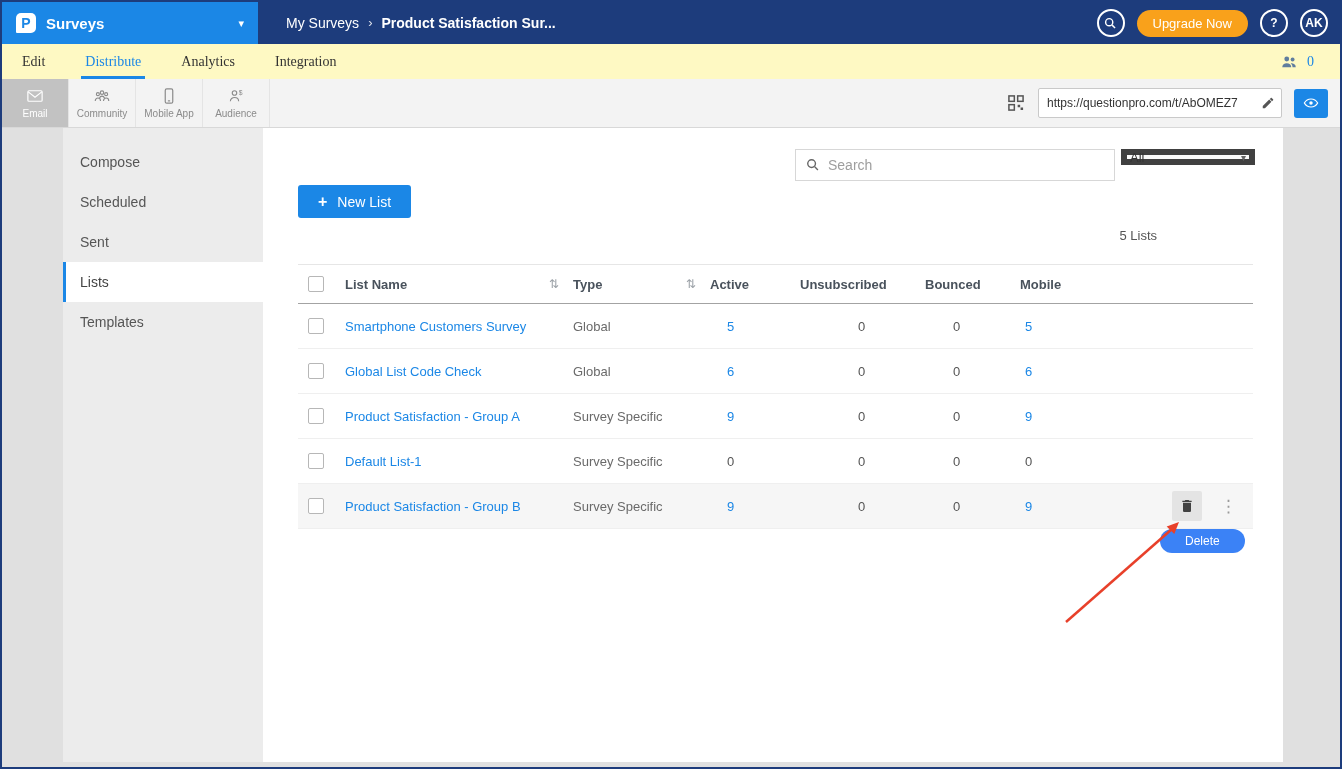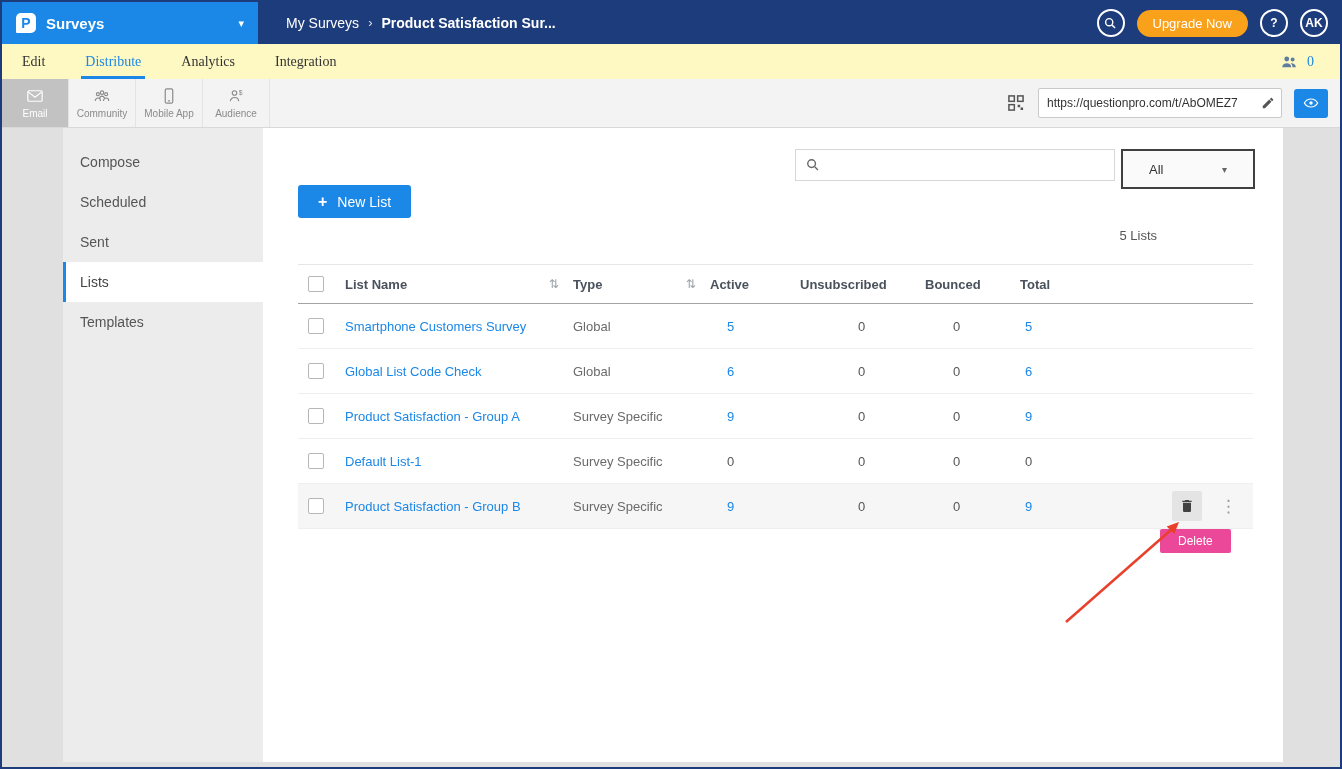--- a/index.html
+++ b/index.html
@@ -62,22 +62,22 @@
                color: #555; cursor: pointer; }
   .side-item.active { background: #fff; border-left: 3px solid #1b87e6; padding-left: 14px; color: #444; }
 
   .panel { position: absolute; left: 261px; right: 57px; top: 0; bottom: 5px; background: #fff; }
 
   .panel-search { position: absolute; top: 21px; right: 28px; display: flex; gap: 6px; }
   .search-box { display: flex; align-items: center; width: 320px; height: 32px; border: 1px solid #d7d7d7;
                 background: #fff; padding: 0 10px; gap: 8px; }
   .search-input { border: none; outline: none; flex: 1; font-size: 14px; color: #333; font-family: inherit; }
   .search-input::placeholder { color: #9e9e9e; }
-  .filter { display: flex; align-items: center; justify-content: space-between; width: 134px; height: 40px;
-            border: 2px solid #404040; background: #fafafa; padding: 0 26px; font-size: 13px; color: #333;
+  .filter { display: flex; align-items: center; justify-content: space-between; width: 134px; height: 16px;
+            border: 6px solid #404040; background: #fafafa; padding: 0 3px; font-size: 13px; color: #333;
             cursor: pointer; }
   .filter-caret { color: #666; font-size: 10px; }
 
   .new-list { position: absolute; left: 35px; top: 57px; height: 33px; padding: 0 20px; background: #1b87e6;
               color: #fff; border: none; border-radius: 3px; font-size: 14px; display: flex;
               align-items: center; gap: 10px; cursor: pointer; font-family: inherit; }
   .plus { font-size: 16px; font-weight: bold; }
 
   .count { position: absolute; top: 100px; right: 126px; font-size: 13px; color: #555; }
 
@@ -98,22 +98,22 @@
   .c-active { padding-left: 17px; }
   .c-unsub { padding-left: 58px; }
   .c-bounced { padding-left: 28px; }
   .c-total { padding-left: 5px; }
   .trow.hovered { background: #f6f6f6; }
   .actions { display: flex; align-items: center; justify-content: flex-end; gap: 18px; padding-right: 16px; }
   .trash-btn { width: 30px; height: 30px; background: #e4e4e4; border: none; border-radius: 2px;
                display: flex; align-items: center; justify-content: center; cursor: pointer; }
   .kebab { color: #9a9a9a; font-size: 17px; cursor: pointer; line-height: 1; }
 
-  .tooltip { position: absolute; left: 1158px; top: 527px; background: #ec4899; color: #fff;
-             font-size: 12px; padding: 5px 18px; border-radius: 2px; z-index: 5; }
+  .tooltip { position: absolute; left: 1158px; top: 527px; background: #3b82f6; color: #fff;
+             font-size: 12px; padding: 5px 25px; border-radius: 12px; z-index: 5; }
 
   .arrow-overlay { position: absolute; left: 0; top: 0; width: 100%; height: 100%;
                    pointer-events: none; z-index: 6; }
 </style>
 </head>
 <body>
 
 <div class="app">
 
   <div class="topbar">
@@ -225,20 +225,21 @@
       <div class="side-item">Templates</div>
     </div>
 
     <div class="panel">
       <div class="panel-search">
         <div class="search-box">
           <svg width="14" height="14" viewBox="0 0 20 20" fill="none" stroke="#666" stroke-width="2">
               <circle cx="8" cy="8" r="5.5"></circle>
               <line x1="12.5" y1="12.5" x2="17" y2="17"></line>
             </svg>
+          <input class="search-input" placeholder="Search" style="">
         </div>
         <div class="filter">
           <span>All</span>
           <span class="filter-caret">▾</span>
         </div>
       </div>
 
       <button class="new-list">
         <span class="plus">+</span>
         <span>New List</span>
@@ -256,21 +257,21 @@
             <span>List Name</span>
             <span class="sort">⇅</span>
           </div>
           <div class="th">
             <span>Type</span>
             <span class="sort">⇅</span>
           </div>
           <div>Active</div>
           <div>Unsubscribed</div>
           <div>Bounced</div>
-          <div>Total</div>
+          <div>Mobile</div>
           <div></div>
         </div>
 
         <div class="trow">
           <div class="cb-cell">
               <span class="cb"></span>
             </div>
           <div class="name">Smartphone Customers Survey</div>
           <div class="type">Global</div>
           <div class="num c-active pos">5</div>

